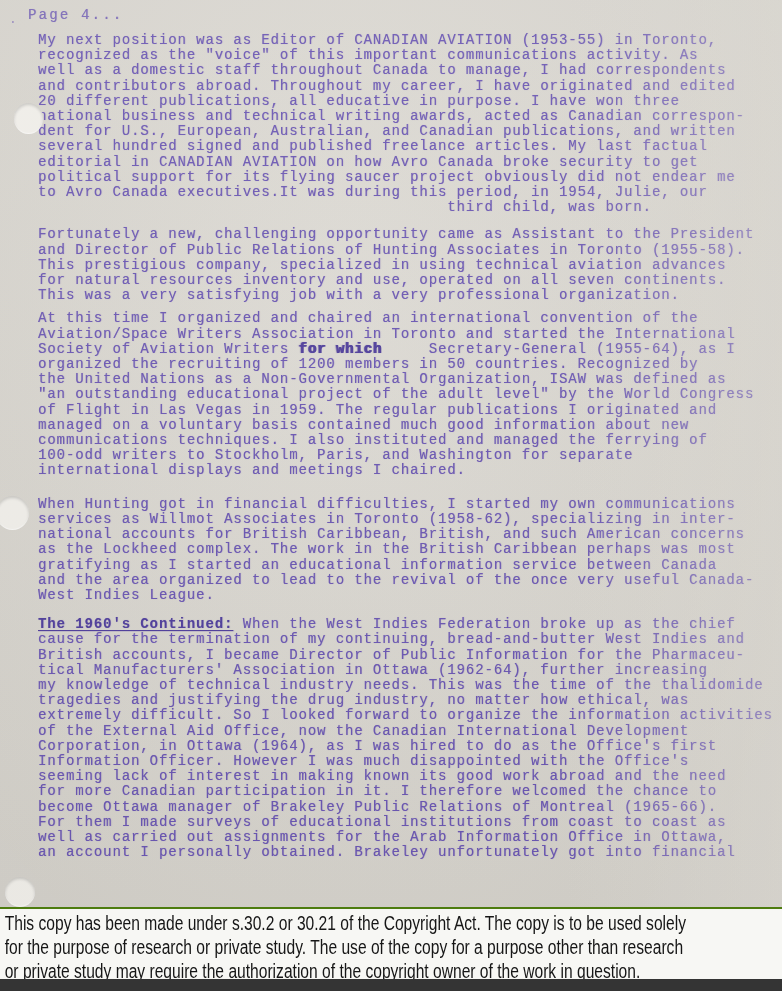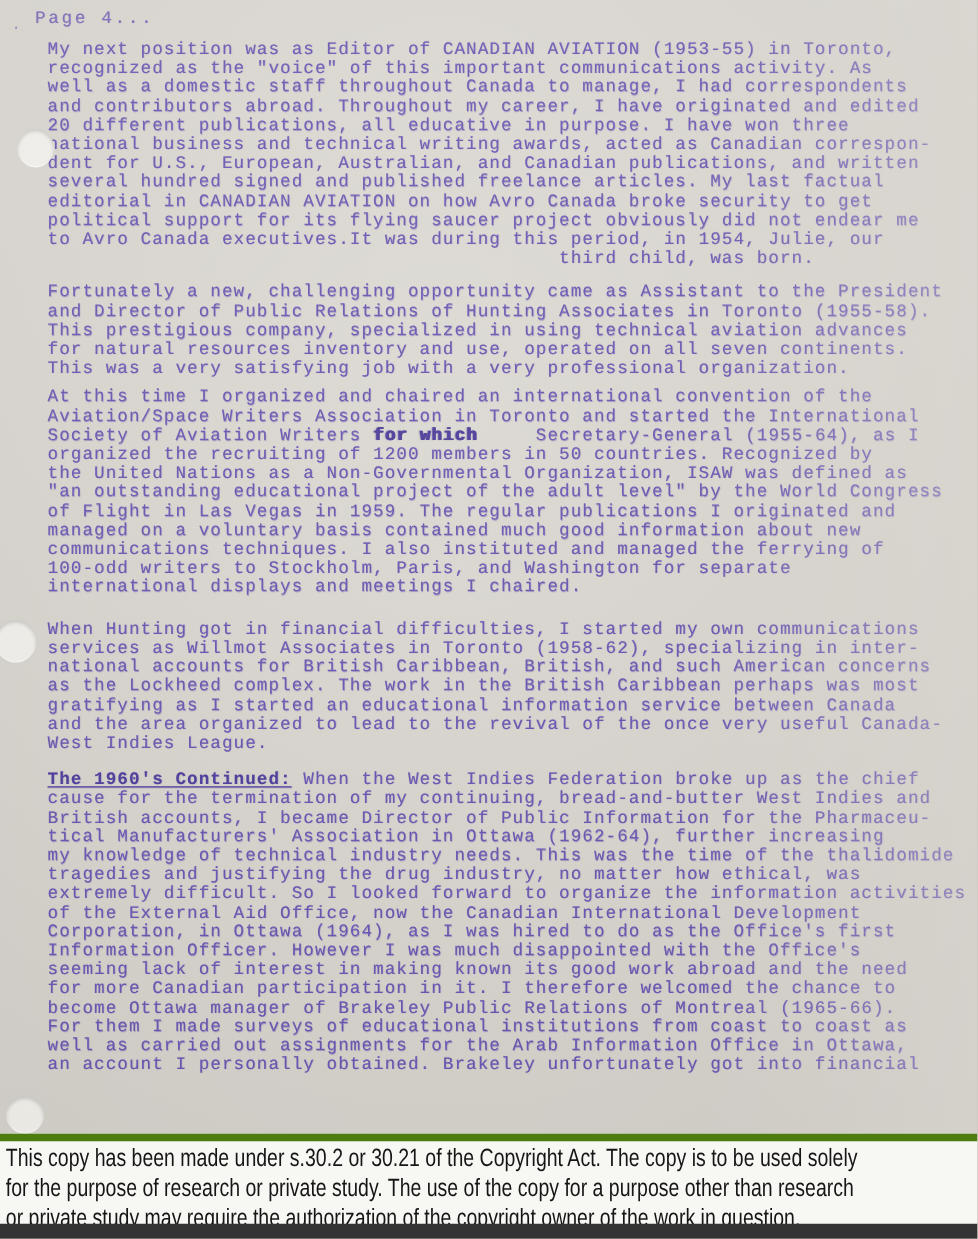--- a/index.html
+++ b/index.html
@@ -65,21 +65,21 @@
     position:absolute;border-radius:50%;
     background:#efede8;
     box-shadow:inset 0 2px 3px rgba(0,0,0,0.16), inset 0 -1px 1px rgba(255,255,255,0.6);
   }
   .hole1{left:14px;top:103px;width:29px;height:31px;}
   .hole2{left:-4px;top:496px;width:33px;height:34px;}
   .hole3{left:5px;top:877px;width:30px;height:30px;}
   .footer{
     position:absolute;left:0;top:907px;width:782px;height:72px;
     background:var(--footer-bg);
-    border-top:6px solid #4d7c0f;
+    border-top:2px solid #4d7c0f;
   }
   .fline{
     white-space:nowrap;
     font-family:"Liberation Sans",sans-serif;
     font-size:20px;line-height:24px;color:var(--footer-text);
     transform:scaleX(0.78);transform-origin:0 50%;
     padding-left:6px;
   }
   .footer-inner{padding-top:2px;}
   .bottom-bar{

